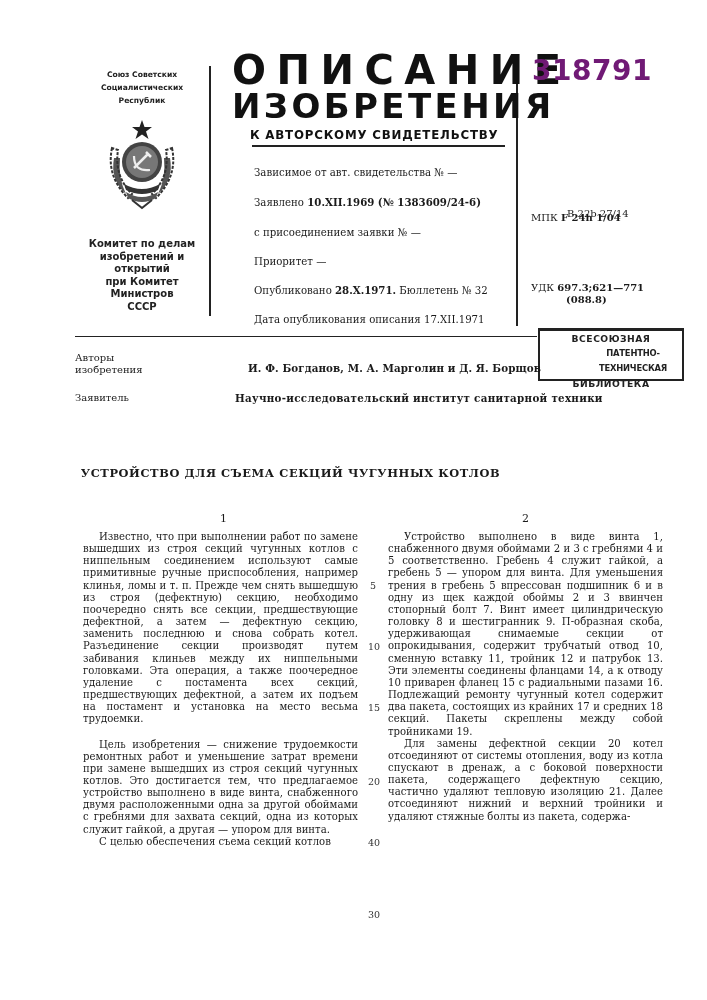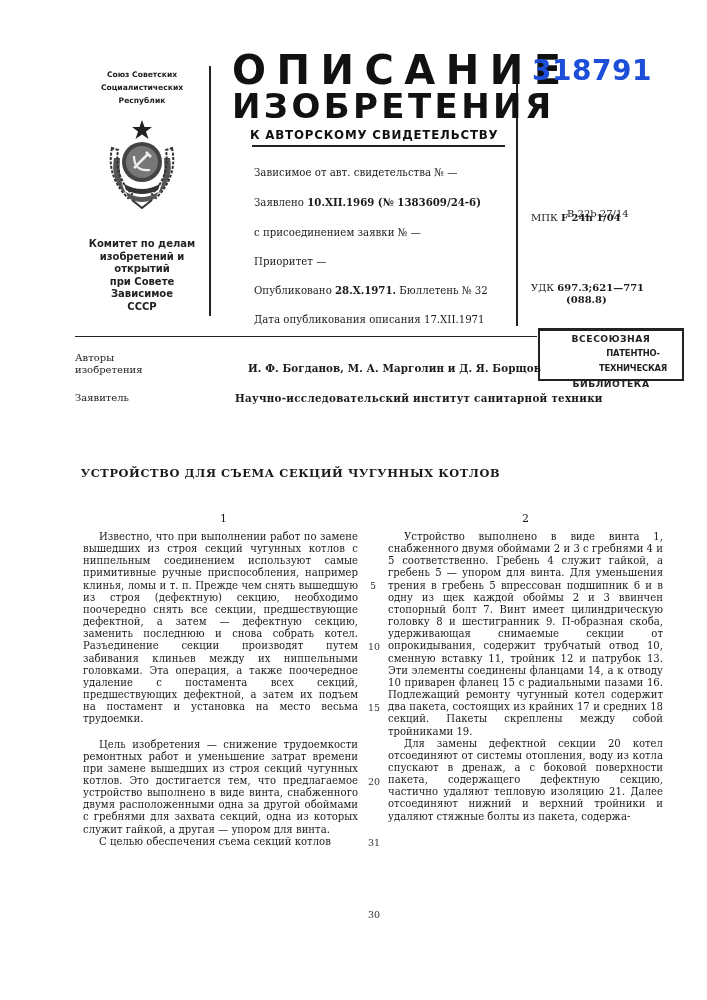--- a/index.html
+++ b/index.html
@@ -14,21 +14,21 @@
   .hline { background: #222; height: 1.5px; }
 
   .big-title { left: 232px; width: 270px; font-family: "DejaVu Sans", sans-serif; font-weight: bold; color: #111; white-space: nowrap; }
   .t1 { top: 50px; font-size: 40px; letter-spacing: 10.5px; line-height: 40px; }
   .t2 { top: 88px; font-size: 34px; letter-spacing: 3.4px; line-height: 36px; }
   .t3 { top: 128px; left: 250px; font-size: 11.8px; letter-spacing: 0.8px; line-height: 14px; }
 
   .meta { left: 254px; font-size: 10.2px; line-height: 13px; white-space: nowrap; }
   .meta b { font-weight: bold; }
 
-  .number { left: 532px; top: 54px; font-family: "DejaVu Sans", sans-serif; font-weight: bold; font-size: 28px; letter-spacing: 0.5px; color: #1d4ed8; }
+  .number { left: 532px; top: 54px; font-family: "DejaVu Sans", sans-serif; font-weight: bold; font-size: 28px; letter-spacing: 0.5px; color: #701a75; }
 
   .ipc { left: 531px; font-size: 10px; line-height: 11.5px; white-space: nowrap; }
 
   .stamp { left: 538px; top: 328px; width: 142px; height: 48px; border: 2px solid #222; border-top-width: 3px; text-align: center; font-family: "DejaVu Sans", sans-serif; font-weight: bold; color: #222; }
   .stamp div { font-size: 9.2px; line-height: 15px; letter-spacing: 0.5px; }
 
   .label { left: 75px; font-size: 10px; line-height: 12px; }
   .authors { left: 248px; top: 362px; font-size: 10.3px; font-weight: bold; white-space: nowrap; letter-spacing: 0.1px; }
   .applicant { left: 235px; top: 392px; font-size: 10.3px; font-weight: bold; white-space: nowrap; letter-spacing: 0.3px; }
 
@@ -60,21 +60,21 @@
   <path d="M30,50 L44,36 M42,34 L47,39" stroke="#eee" stroke-width="2.5"></path>
   <path d="M30,38 Q30,54 46,52" fill="none" stroke="#eee" stroke-width="2.2"></path>
   <path d="M20,66 Q38,76 56,66 L54,72 Q38,80 22,72 Z" fill="#333"></path>
   <path d="M22,74 Q38,84 54,74 L52,80 Q38,88 24,80 Z" fill="#555"></path>
   <path d="M28,82 L38,90 L48,82" fill="none" stroke="#333" stroke-width="2"></path>
 </svg>
 
 <div class="abs left-foot">
   <div>Комитет по делам</div>
   <div>изобретений и открытий</div>
-  <div>при Совете Зависимое</div>
+  <div>при Комитет Министров</div>
   <div>СССР</div>
 </div>
 
 <div class="abs vline" style="left:209px; top:66px; height:250px;"></div>
 <div class="abs vline" style="left:516px; top:66px; height:260px;"></div>
 <div class="abs hline" style="left:252px; top:145px; width:253px; height:1.5px;"></div>
 <div class="abs hline" style="left:75px; top:336px; width:462px; height:1.2px;"></div>
 
 <div class="abs big-title t1">ОПИСАНИЕ</div>
 <div class="abs big-title t2">ИЗОБРЕТЕНИЯ</div>
@@ -132,14 +132,14 @@
 
 <div class="abs col" style="left:388px; top:531px; width:275px;">
   <p>Устройство выполнено в виде винта 1, снабженного двумя обоймами 2 и 3 с гребнями 4 и 5 соответственно. Гребень 4 служит гайкой, а гребень 5 — упором для винта. Для уменьшения трения в гребень 5 впрессован подшипник 6 и в одну из щек каждой обоймы 2 и 3 ввинчен стопорный болт 7. Винт имеет цилиндрическую головку 8 и шестигранник 9. П-образная скоба, удерживающая снимаемые секции от опрокидывания, содержит трубчатый отвод 10, сменную вставку 11, тройник 12 и патрубок 13. Эти элементы соединены фланцами 14, а к отводу 10 приварен фланец 15 с радиальными пазами 16. Подлежащий ремонту чугунный котел содержит два пакета, состоящих из крайних 17 и средних 18 секций. Пакеты скреплены между собой тройниками 19.</p>
   <p>Для замены дефектной секции 20 котел отсоединяют от системы отопления, воду из котла спускают в дренаж, а с боковой поверхности пакета, содержащего дефектную секцию, частично удаляют тепловую изоляцию 21. Далее отсоединяют нижний и верхний тройники и удаляют стяжные болты из пакета, содержа-</p>
 </div>
 
 <div class="abs linenum" style="left:370px; top:580px;">5</div>
 <div class="abs linenum" style="left:368px; top:641px;">10</div>
 <div class="abs linenum" style="left:368px; top:702px;">15</div>
 <div class="abs linenum" style="left:368px; top:776px;">20</div>
-<div class="abs linenum" style="left:368px; top:837px;">31</div>
+<div class="abs linenum" style="left:368px; top:837px;">40</div>
 <div class="abs linenum" style="left:368px; top:909px;">30</div>
 
 </body></html>

